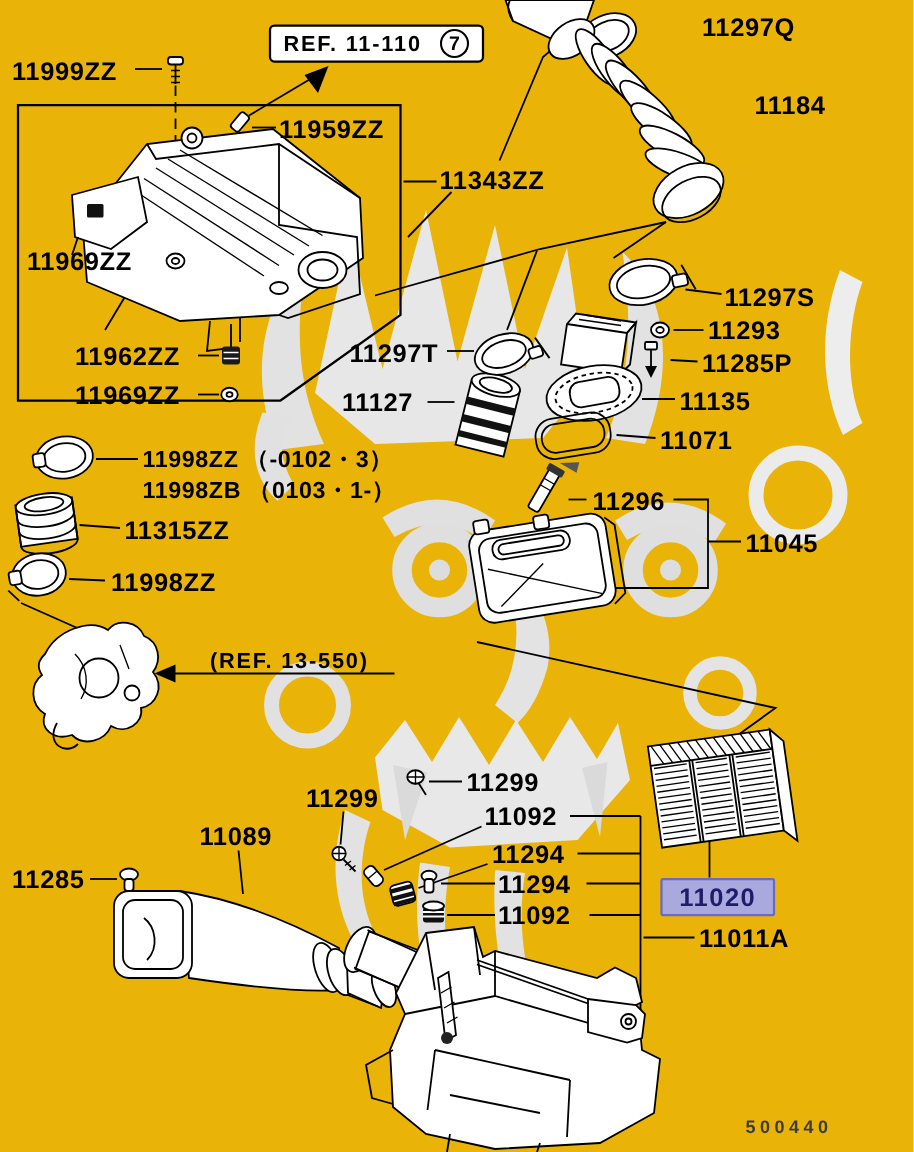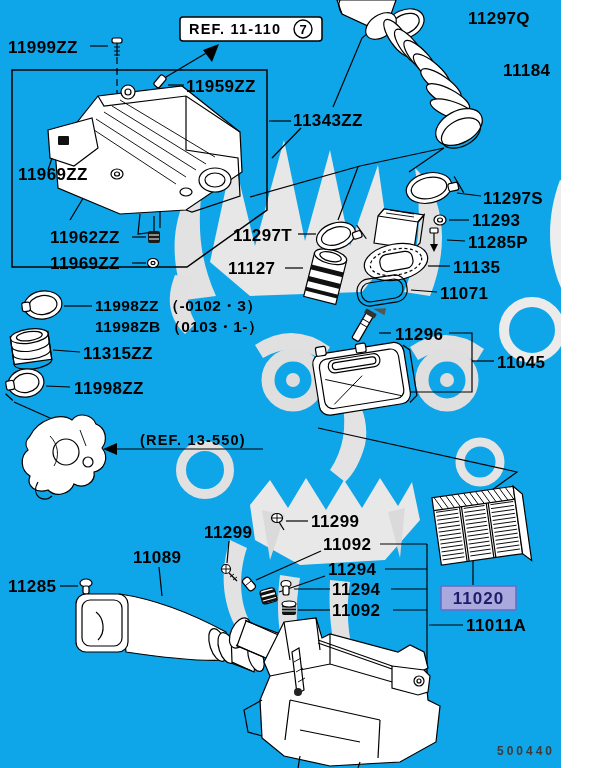--- a/index.html
+++ b/index.html
@@ -1,16 +1,16 @@
 <!DOCTYPE html>
 <html><head>
 <meta charset="utf-8">
 <style>
   html,body{margin:0;padding:0;background:#fff;}
-  #stage{position:relative;width:561px;height:768px;background:#0ea5e9;overflow:hidden;
+  #stage{position:relative;width:609px;height:768px;background:#eab308;overflow:hidden;
          font-family:"Liberation Sans",sans-serif;}
   svg{display:block}
   .lbl{font-family:"Liberation Sans",sans-serif;font-weight:bold;font-size:17px;
        letter-spacing:0.4px;fill:#000;}
   .lbl-range{font-family:"Liberation Sans",sans-serif;font-weight:bold;font-size:15.5px;
        letter-spacing:0.4px;fill:#000;}
   .lbl-ref{font-family:"Liberation Sans",sans-serif;font-weight:bold;font-size:14.5px;
        letter-spacing:1.2px;fill:#000;}
   .lbl-seven{font-family:"Liberation Sans",sans-serif;font-weight:bold;font-size:13px;fill:#000;}
   .lbl-code{font-family:"Liberation Sans",sans-serif;font-weight:bold;font-size:12px;

